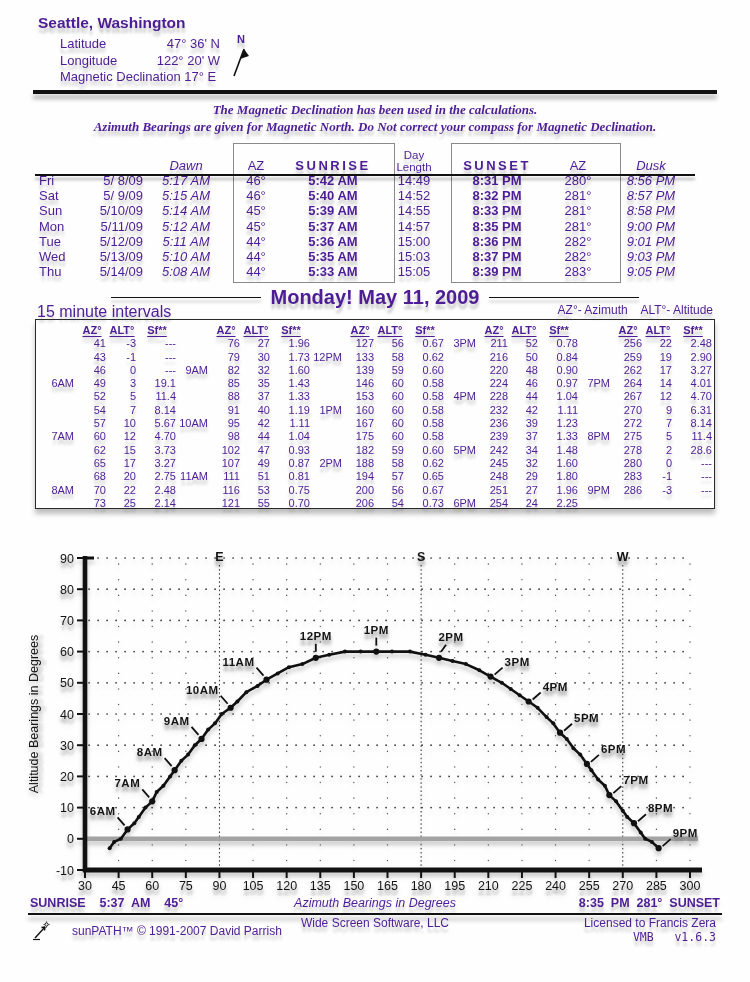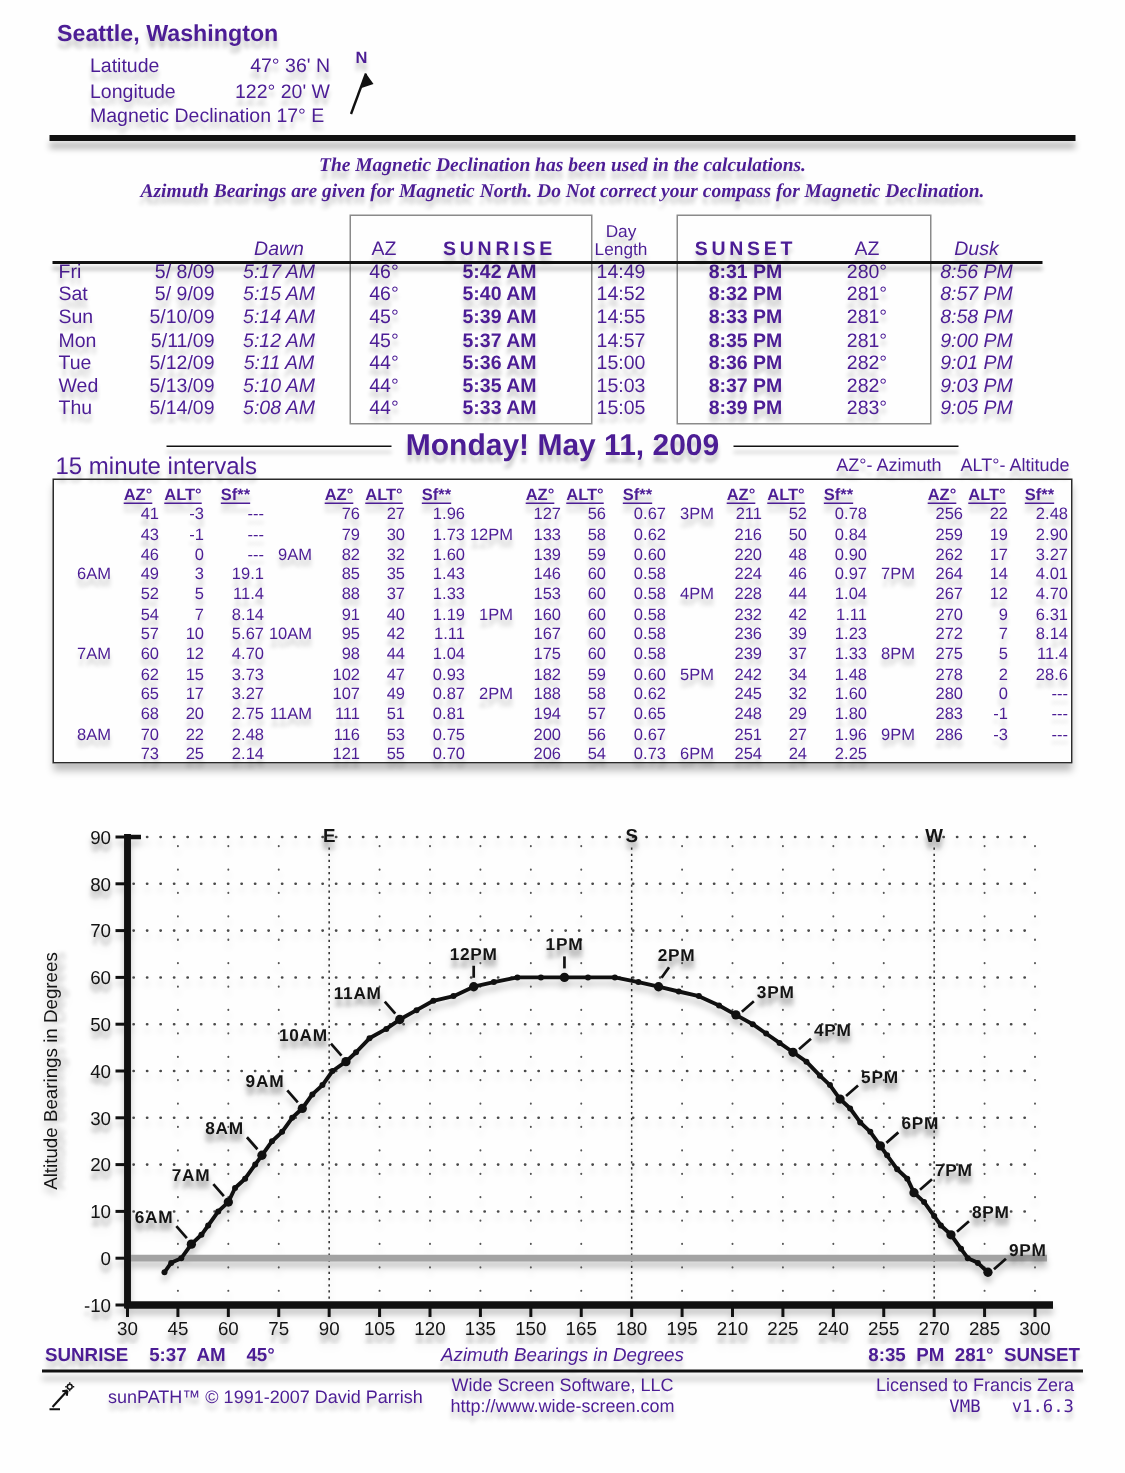--- a/index.html
+++ b/index.html
@@ -694,21 +694,20 @@
         <path d="M3 17 L13 6" stroke="#111" stroke-width="1.4" fill="none"></path>
         <path d="M13 6 L9.5 6.5 M13 6 L12.5 9.5" stroke="#111" stroke-width="1.4" fill="none"></path>
         <circle cx="14.5" cy="3.5" r="1.6" fill="none" stroke="#111" stroke-width="1"></circle>
         <path d="M14.5 0.5 V1.5 M17.5 3.5 H16.5 M14.5 6.5 V5.5 M11.5 3.5 H12.5" stroke="#111" stroke-width="0.9"></path>
         <path d="M1 18.5 H8" stroke="#111" stroke-width="1.2"></path>
       </svg>
       <span>sunPATH™ © 1991-2007 David Parrish</span>
     </div>
     <div class="f-center">
       <div>Wide Screen Software, LLC</div>
-      <div>http://www.wide-screen.com</div>
     </div>
     <div class="f-right">
       <div>Licensed to Francis Zera</div>
       <div class="f-ver">VMB   v1.6.3</div>
     </div>
   </div>
 
 </div>
 
 </body></html>

